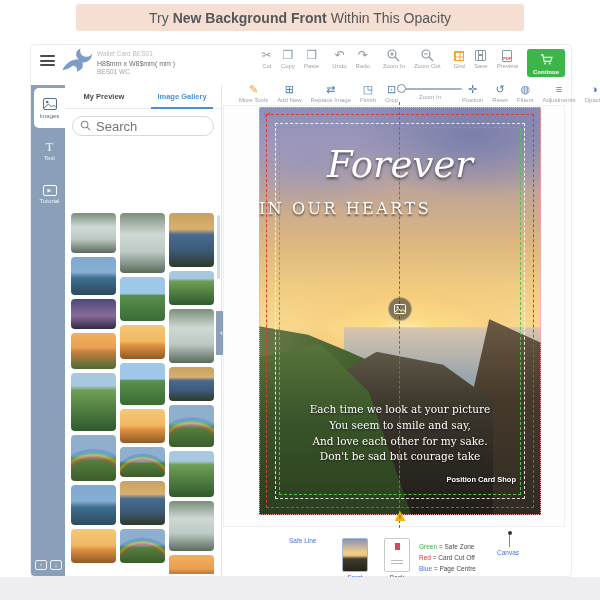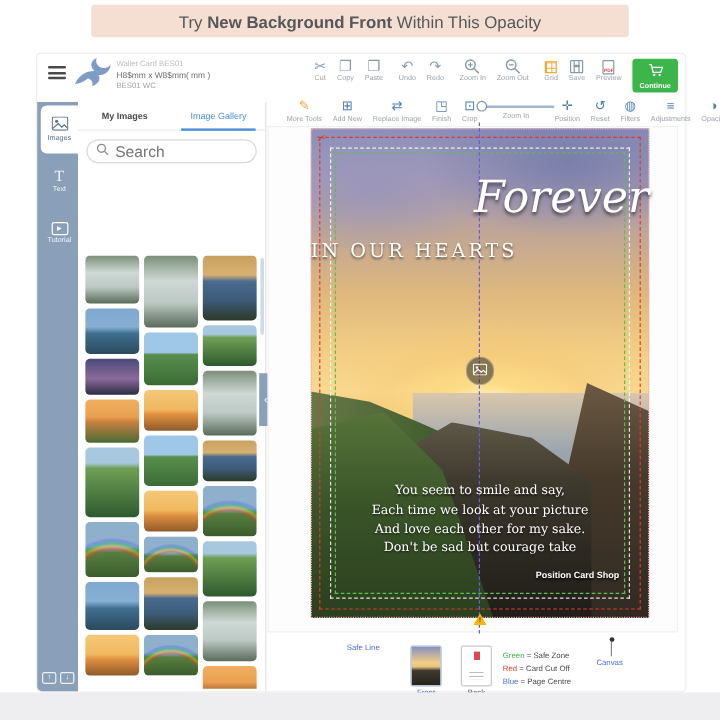--- a/index.html
+++ b/index.html
@@ -75,21 +75,21 @@
   .rail-arrows { position:absolute; bottom:6px; left:4px; display:flex; gap:3px; }
   .rail-arrows span { width:12px; height:10px; border:1px solid rgba(255,255,255,.85);
     border-radius:2px; color:#fff; font-size:6px; line-height:9px; text-align:center; cursor:pointer; }
 
   
   .sidepanel { position:absolute; left:34px; top:40px; bottom:0; width:157px;
     background:#fff; border-right:1px solid #e3e3e3; }
   .sp-tabs { height:24px; border-bottom:1px solid #ebebeb; display:flex; }
   .sp-tab { flex:1; display:flex; align-items:center; justify-content:center;
     font-size:7.5px; color:#4a4a4a; font-weight:bold; position:relative; cursor:pointer; }
-  .sp-tab.active { color:#4a90d9; font-weight:normal; }
+  .sp-tab.active { color:#4a90d9; font-weight:bold; }
   .sp-tab.active:after { content:""; position:absolute; left:8px; right:8px; bottom:-1px;
     height:2px; background:#4a90d9; }
   .sp-search { margin:7px 7px 0; height:20px; border:1px solid #d8d8d8; border-radius:10px;
     display:flex; align-items:center; padding:0 7px; gap:5px; background:#fff; }
   .sp-search input { border:0; outline:0; flex:1; font-size:13px; color:#555; background:transparent; }
   .sp-info { margin:9px 7px 0; background:#f5f5f5; border-radius:3px; padding:9px 9px;
     font-size:7px; color:#4a4a4a; line-height:1.5; }
   .sp-info .l1 { font-weight:bold; color:#3f3f3f; margin-bottom:7px; }
   .sp-info .l2 { font-weight:bold; color:#333; margin-bottom:7px; font-size:7.5px; }
   .sp-info .l3 { font-weight:bold; color:#3f3f3f; }
@@ -149,21 +149,21 @@
 
   .g-pink  { position:absolute; inset:0; border:1px dotted #f0a8a8; }
   .g-red   { position:absolute; inset:7px; border:1px dashed #e03a30; }
   .g-whiteline { position:absolute; inset:16px; border:1px dashed rgba(255,255,255,.85); }
   .g-green { position:absolute; inset:20px; border:1px dashed #58c24e; }
   .g-blue  { position:absolute; left:140px; top:-5px; height:426px; width:0;
     border-left:1px dashed #6a5ce0; }
   .scissors { position:absolute; left:5px; top:3px; color:#e03a30; font-size:9px;
     transform:rotate(-15deg); }
 
-  .t-script { position:absolute; top:36px; width:100%; text-align:right;
+  .t-script { position:absolute; top:36px; width:100%; text-align:center;
     font-family:"DejaVu Serif", serif; font-style:italic; font-size:37px; color:#fff;
     text-shadow:0 2px 3px rgba(0,0,0,.55); }
   .t-caps { position:absolute; top:92px; width:100%; text-align:left;
     font-family:"DejaVu Serif", serif; font-size:16px; letter-spacing:2.5px; color:#fff;
     text-shadow:0 2px 2px rgba(0,0,0,.55); }
   .poem { position:absolute; bottom:50px; width:100%; text-align:center;
     font-family:"DejaVu Serif", serif; font-size:10.5px; line-height:1.5; color:#fff;
     text-shadow:0 1px 2px rgba(0,0,0,.75); }
   .brand { position:absolute; right:25px; bottom:31px; font-size:7.5px; font-weight:bold;
     color:#fff; text-shadow:0 1px 2px rgba(0,0,0,.85); }
@@ -387,21 +387,21 @@
       <span>Tutorial</span>
     </div>
     <div class="rail-arrows">
       <span>↑</span>
       <span>↓</span>
     </div>
   </div>
 
   <div class="sidepanel">
     <div class="sp-tabs">
-      <span class="sp-tab">My Images</span>
+      <span class="sp-tab">My Preview</span>
       <span class="sp-tab active">Image Gallery</span>
     </div>
     <div class="sp-search">
       <span>
         <svg viewBox="0 0 12 12" width="11" height="11">
           <circle cx="5" cy="5" r="3.6" fill="none" stroke="#8b8b8b" stroke-width="1.2"></circle>
           <line x1="7.8" y1="7.8" x2="11" y2="11" stroke="#8b8b8b" stroke-width="1.2"></line>
         </svg>
       </span>
       <input placeholder="Search" style="">
@@ -464,22 +464,22 @@
     <div class="g-green"></div>
     <div class="g-whiteline"></div>
     <div class="g-red"></div>
     <div class="g-pink"></div>
     <div class="g-blue"></div>
     <span class="scissors">✂</span>
 
     <div class="t-script">Forever</div>
     <div class="t-caps">IN OUR HEARTS</div>
     <div class="poem">
+      <div>Each time we look at your picture</div>
       <div>You seem to smile and say,</div>
-      <div>Each time we look at your picture</div>
       <div>And love each other for my sake.</div>
       <div>Don't be sad but courage take</div>
     </div>
     <div class="brand">Position Card Shop</div>
 
     <div class="handle">
       <span>
         <svg viewBox="0 0 12 10" width="12" height="10">
           <rect x="0.5" y="0.5" width="11" height="9" rx="1" fill="none" stroke="#fff"></rect>
           <circle cx="3.5" cy="3.2" r="1" fill="#fff"></circle>

